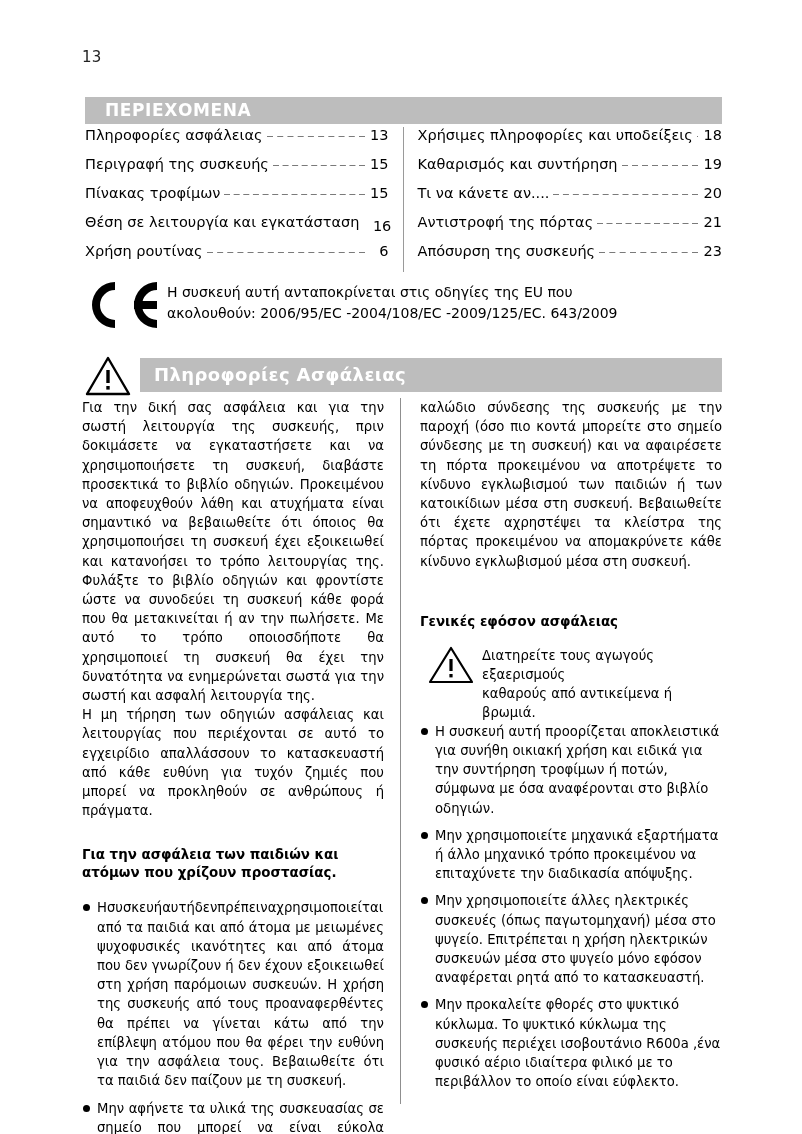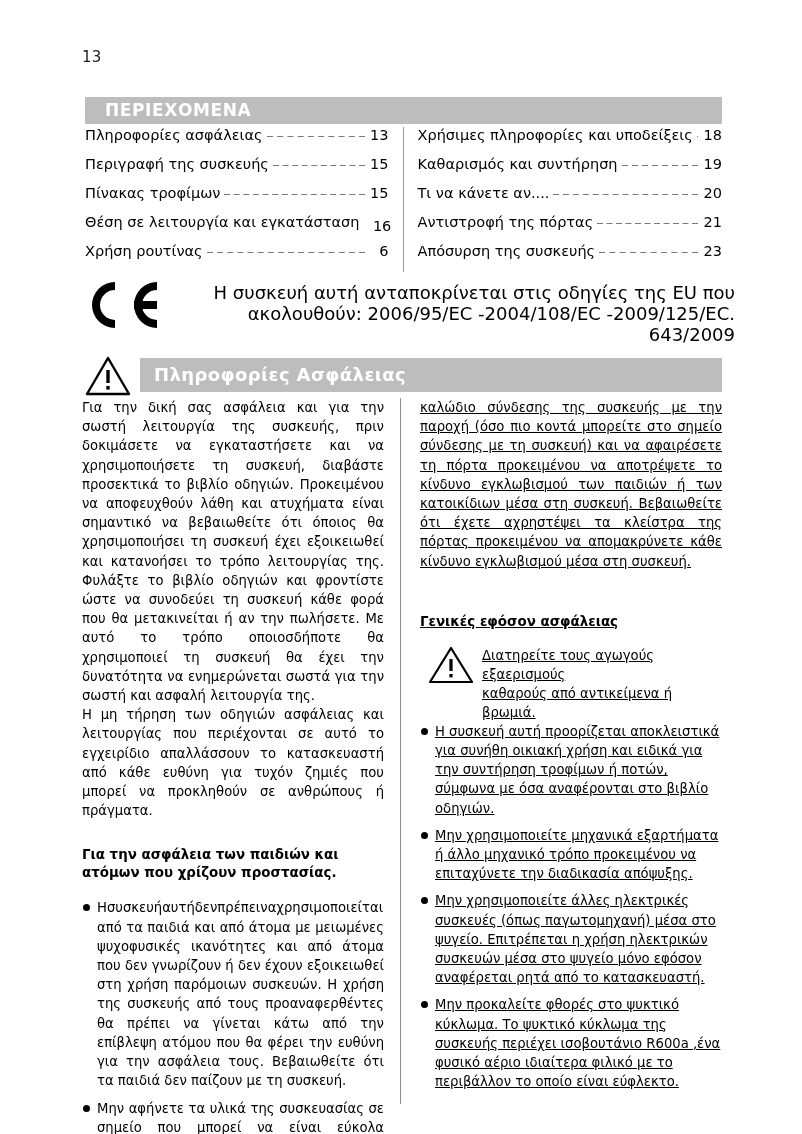--- a/index.html
+++ b/index.html
@@ -109,25 +109,24 @@
     align-items: flex-start;
   }
   .ce-mark {
     flex: 0 0 auto;
     width: 78px;
     height: 58px;
     margin-top: 2px;
   }
   .ce-text {
     flex: 1 1 auto;
-    font-size: 18px;
+    font-size: 14px;
     line-height: 21px;
     padding-top: 8px;
     padding-left: 4px;
-    text-align: right;
   }
 
   
   .safety-head {
     position: absolute;
     left: 85px;
     top: 358px;
     width: 637px;
     height: 34px;
   }
@@ -168,21 +167,21 @@
     height: 706px;
   }
   .col {
     position: absolute;
     top: 0;
     width: 302px;
     font-size: 13.2px;
     line-height: 19.2px;
   }
   .col.left  { left: 0; }
-  .col.right { left: 338px; text-decoration: underline; }
+  .col.right { left: 338px; }
   .divider {
     position: absolute;
     left: 318px;
     top: 0;
     width: 0;
     height: 706px;
     border-left: 1.5px solid #8f8f8f;
   }
   p.just {
     margin: 0;

